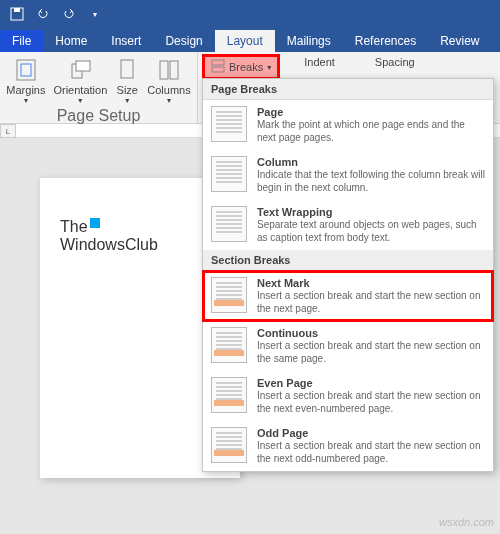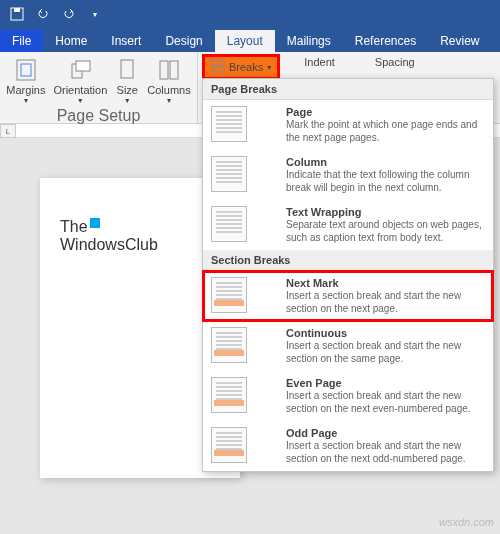--- a/index.html
+++ b/index.html
@@ -9,36 +9,36 @@
 .tabs { background: #2b579a; height: 24px; display: flex; align-items: flex-end; }
 .tab { padding: 4px 12px; color: #fff; font-size: 12px; cursor: pointer; }
 .tab.file { background: #1d4ed8; }
 .tab.active { background: #f3f3f3; color: #2b579a; }
 .ribbon { background: #f3f3f3; border-bottom: 1px solid #d4d4d4; height: 72px; display: flex; position: relative; }
 .ribbon-group { border-right: 1px solid #d4d4d4; padding: 2px 4px; display: flex; flex-direction: column; align-items: center; }
 .group-items { display: flex; gap: 0; }
 .big-btn { display: flex; flex-direction: column; align-items: center; padding: 2px 4px; cursor: pointer; font-size: 11px; color: #444; }
 .big-btn .ic { height: 28px; display: flex; align-items: center; justify-content: center; }
 .group-label { font-size: 16px; color: #666; margin-top: auto; }
-.breaks-btn { display: flex; align-items: center; gap: 4px; padding: 2px 6px; font-size: 11px; color: #444; cursor: pointer; border: 1px solid #bbb; background: #f97316; }
+.breaks-btn { display: flex; align-items: center; gap: 4px; padding: 2px 6px; font-size: 11px; color: #444; cursor: pointer; border: 1px solid #bbb; background: #fca5a5; }
 .highlight-red { outline: 3px solid #ff0000; outline-offset: -1px; }
 .indent-spacing { display: flex; gap: 40px; padding: 4px 20px; font-size: 11px; color: #444; }
 .ruler { background: #fff; border-bottom: 1px solid #ddd; height: 14px; }
 .ruler-corner { width: 16px; height: 14px; background: #f3f3f3; border: 1px solid #ccc; font-size: 8px; display: flex; align-items: center; justify-content: center; color: #666; }
 .canvas { background: #e6e6e6; height: 400px; padding: 40px 0 0 40px; }
 .page { background: #fff; width: 200px; height: 300px; box-shadow: 2px 2px 8px rgba(0,0,0,0.2); padding: 40px 20px; }
 .logo-text { font-size: 16px; color: #333; }
 .logo-sq { display: inline-block; width: 10px; height: 10px; background: #00a4ef; vertical-align: top; margin-left: 2px; }
 .dropdown { position: absolute; left: 202px; top: 78px; width: 292px; background: #fff; border: 1px solid #c6c6c6; box-shadow: 2px 2px 8px rgba(0,0,0,0.25); z-index: 10; }
 .dd-header { background: #eee; color: #444; font-size: 11px; font-weight: bold; padding: 4px 8px; border-bottom: 1px solid #ddd; }
 .dd-item { display: flex; gap: 10px; padding: 6px 8px; cursor: pointer; }
 .dd-icon { width: 36px; height: 36px; flex-shrink: 0; border: 1px solid #bbb; background: #fafafa; position: relative; }
 .dd-icon::before { content:""; position:absolute; left:4px; right:4px; top:4px; height:2px; background:#d0d0d0; box-shadow: 0 4px 0 #d0d0d0, 0 8px 0 #d0d0d0, 0 12px 0 #d0d0d0, 0 16px 0 #d0d0d0, 0 20px 0 #d0d0d0; }
 .dd-icon.orange::after { content:""; position:absolute; left:2px; right:2px; bottom:6px; height:6px; background:#f4b183; }
-.dd-text { flex: 1; margin-left: 29px; }
+.dd-text { flex: 1; }
 .dd-title { font-size: 11px; font-weight: bold; color: #444; }
 .dd-desc { font-size: 10px; color: #666; line-height: 1.3; }
 .dd-item.highlighted { outline: 3px solid #ff0000; outline-offset: -2px; }
 .watermark { position: absolute; right: 6px; bottom: 6px; font-size: 11px; color: #bbb; font-style: italic; }
 </style>
 </head>
 <body>
 
 <div class="titlebar">
   <div class="qat-btn">

